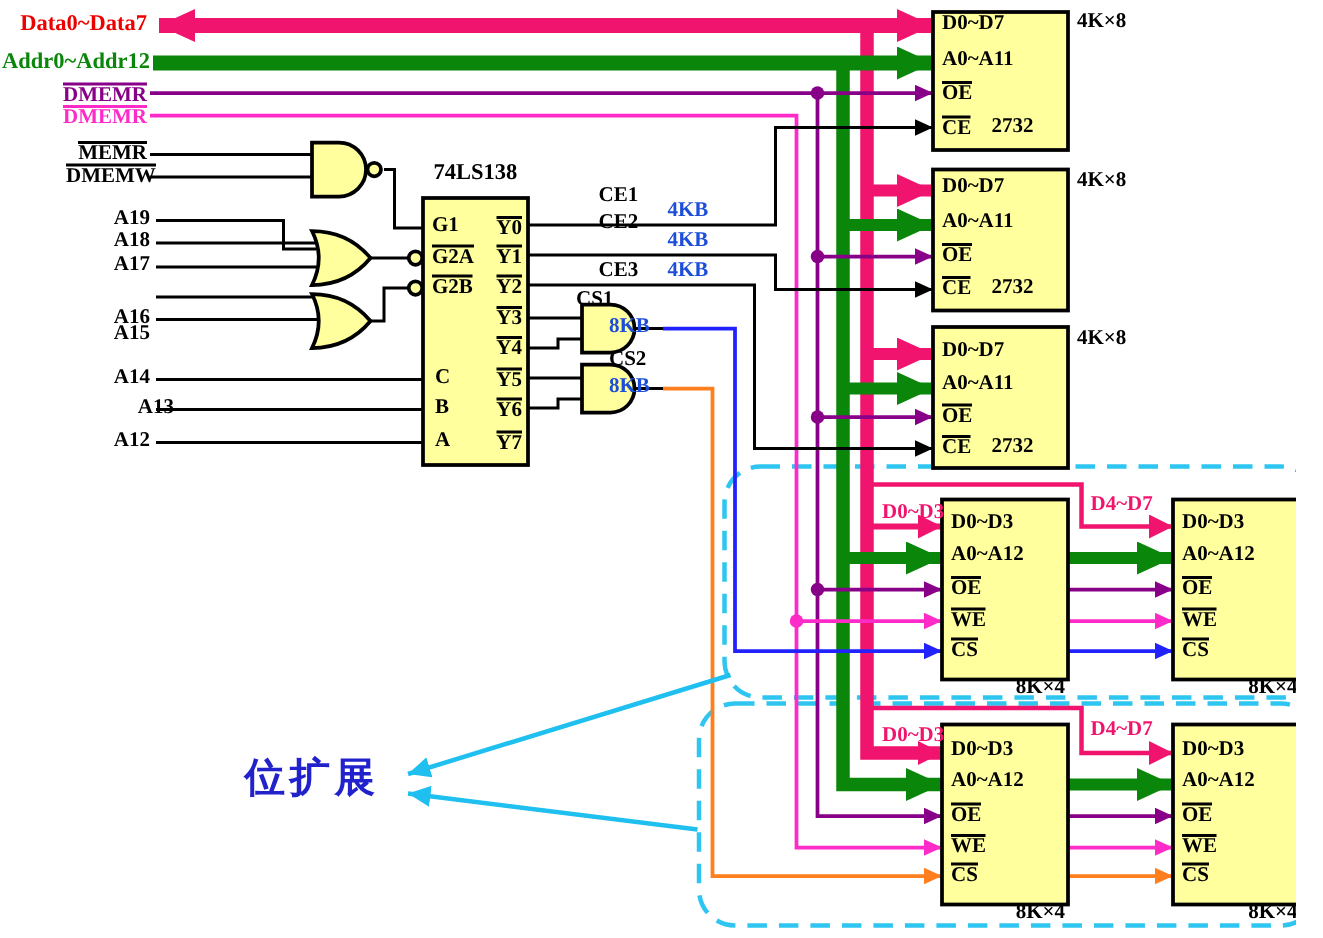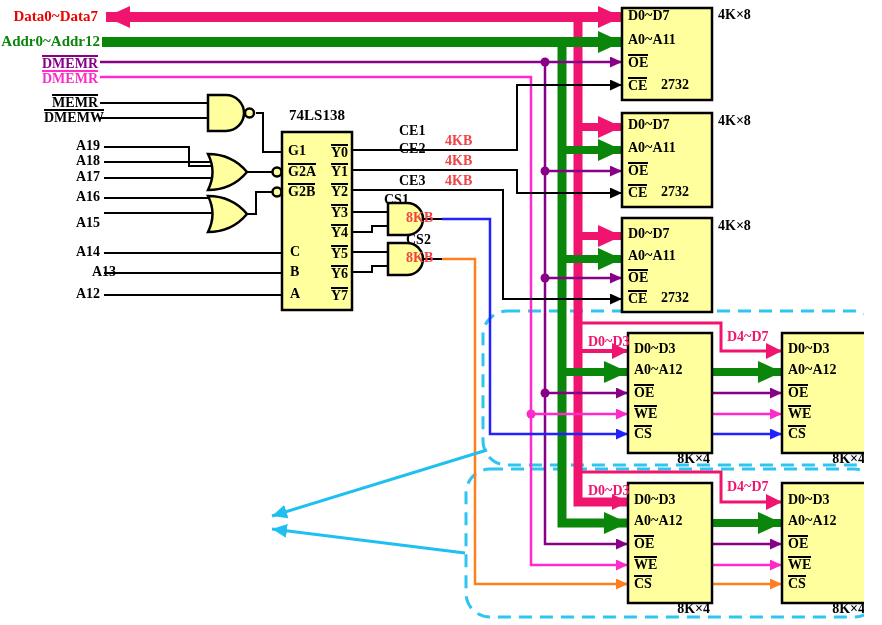--- a/index.html
+++ b/index.html
@@ -9,21 +9,21 @@
   .lbl{position:absolute;font:bold 14px "Liberation Serif",serif;color:#000;
        white-space:nowrap;line-height:1.05;}
   .ra{text-align:right;}
   .ctr{text-align:center;}
   .ov{display:inline-block;border-top:2px solid currentColor;padding-top:0px;line-height:1.05;}
   .f15{font-size:15px;}
   .red{color:#EE0000;}
   .grn{color:#0A860A;}
   .pur{color:#880088;}
   .mag{color:#FF2BC8;}
-  .blu{color:#ef4444;}
+  .blu{color:#1d4ed8;}
   .pnk{color:#F1146E;}
   .bitexp{font:bold 27px "Liberation Serif",serif;color:#2222CC;letter-spacing:3px;}
 </style>
 </head>
 <body>
 
 <div id="stage">
 
 <svg id="wires" width="882" height="625" viewBox="0 0 882 625">
   <defs>
@@ -168,21 +168,21 @@
 <div class="lbl ra red f15" style="left:8px;top:9px;width:90px">Data0~Data7</div>
 <div class="lbl ra grn f15" style="left:0px;top:34px;width:100px">Addr0~Addr12</div>
 <div class="lbl ra pur" style="left:30px;top:55px;width:68px"><span class="ov">DMEMR</span></div>
 <div class="lbl ra mag" style="left:30px;top:70px;width:68px"><span class="ov">DMEMR</span></div>
 <div class="lbl ra" style="left:44px;top:94px;width:54px"><span class="ov">MEMR</span></div>
 <div class="lbl ra" style="left:44px;top:109px;width:54px"><span class="ov">DMEMW</span></div>
 
 <div class="lbl ra" style="left:66px;top:139px;width:34px">A19</div>
 <div class="lbl ra" style="left:66px;top:154px;width:34px">A18</div>
 <div class="lbl ra" style="left:66px;top:170px;width:34px">A17</div>
-<div class="lbl ra" style="left:66px;top:190px;width:34px">A16</div>
+<div class="lbl ra" style="left:66px;top:205px;width:34px">A16</div>
 <div class="lbl ra" style="left:66px;top:216px;width:34px">A15</div>
 <div class="lbl ra" style="left:66px;top:245px;width:34px">A14</div>
 <div class="lbl ra" style="left:82px;top:265px;width:34px">A13</div>
 <div class="lbl ra" style="left:66px;top:287px;width:34px">A12</div>
 
 <div class="lbl ctr f15" style="left:278px;top:108px;width:78px">74LS138</div>
 <div class="lbl" style="left:288px;top:144px">G1</div>
 <div class="lbl" style="left:288px;top:163px"><span class="ov">G2A</span></div>
 <div class="lbl" style="left:288px;top:183px"><span class="ov">G2B</span></div>
 <div class="lbl" style="left:290px;top:245px">C</div>
@@ -256,14 +256,15 @@
 <div class="lbl" style="left:634px;top:575px"><span class="ov">CS</span></div>
 <div class="lbl ra" style="left:666px;top:602px;width:44px">8K×4</div>
 
 <div class="lbl" style="left:788px;top:493px">D0~D3</div>
 <div class="lbl" style="left:788px;top:514px">A0~A12</div>
 <div class="lbl" style="left:788px;top:535px"><span class="ov">OE</span></div>
 <div class="lbl" style="left:788px;top:556px"><span class="ov">WE</span></div>
 <div class="lbl" style="left:788px;top:575px"><span class="ov">CS</span></div>
 <div class="lbl ra" style="left:821px;top:602px;width:44px">8K×4</div>
 
+<div class="lbl bitexp" style="left:163px;top:500px">位扩展</div>
 
 </div>
 
 </body></html>

